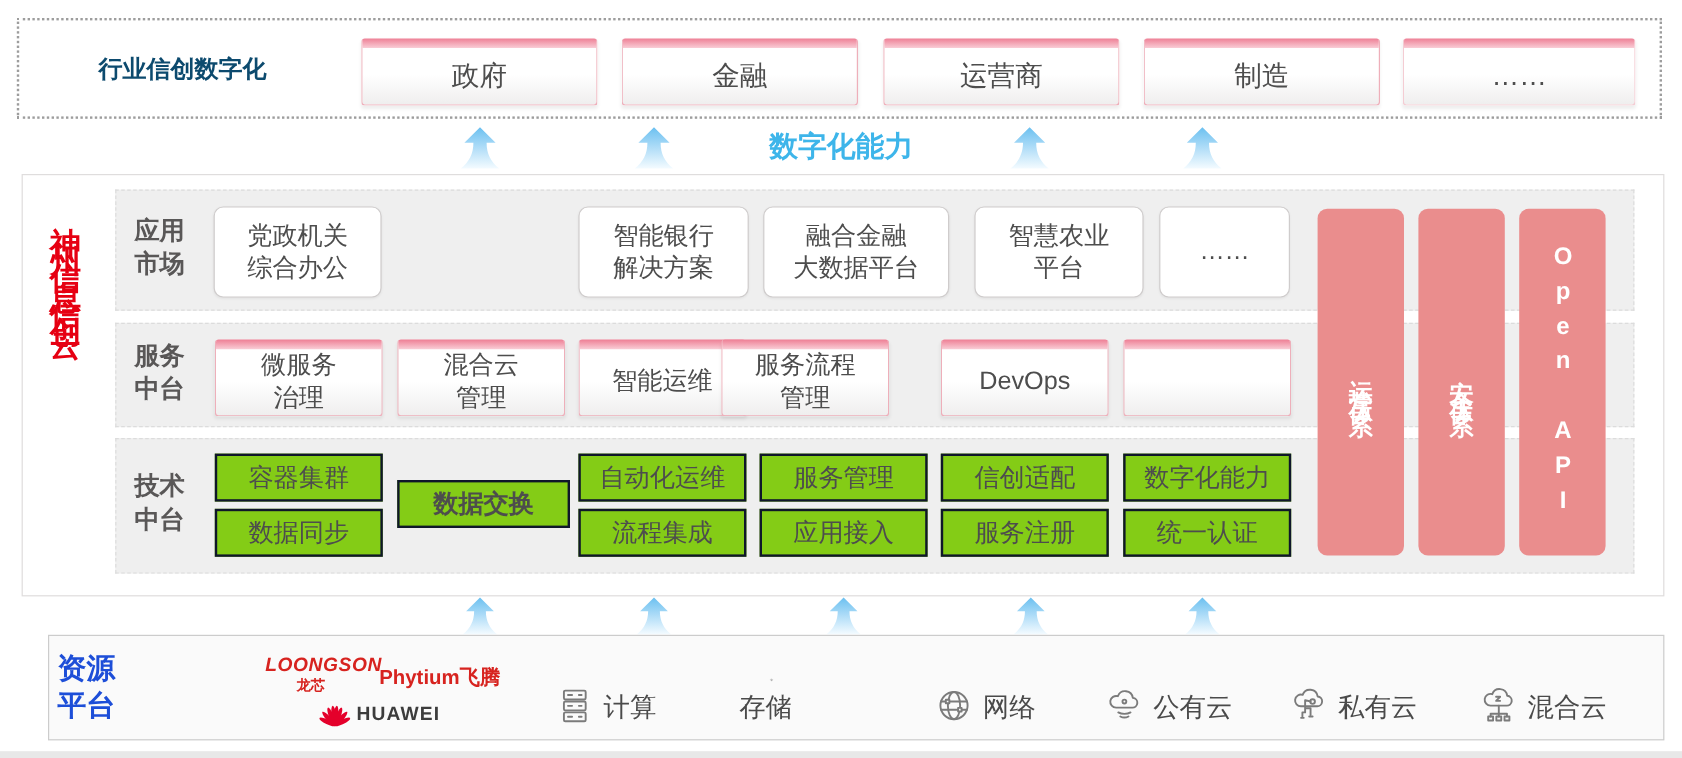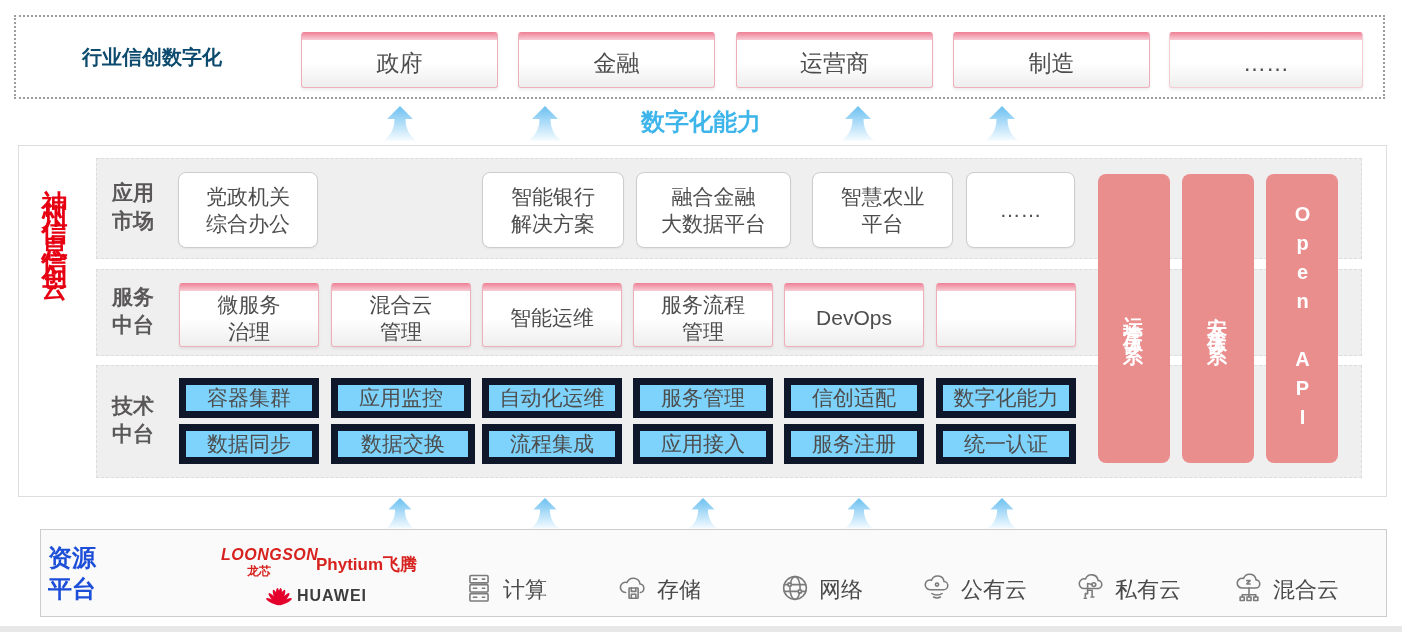--- a/index.html
+++ b/index.html
@@ -33,21 +33,21 @@
            background:#fff;box-sizing:border-box;}
   .vtitle{left:38px;top:168px;height:292px;width:34px;font-size:26px;font-weight:bold;color:#e60012;
           writing-mode:vertical-rl;text-orientation:upright;letter-spacing:15px;line-height:34px;}
   .panel{left:96px;width:1266px;background:#efefef;border:1px dashed #dcdcdc;box-sizing:border-box;}
   .row-label{left:112px;width:92px;font-size:21px;font-weight:bold;color:#595757;
              line-height:1.35;white-space:pre-line;}
   .appbox{background:#ffffff;border:1px solid #cfcccc;border-radius:8px;
           font-size:21px;color:#4d4d4d;line-height:1.3;box-sizing:border-box;
           box-shadow:0 1px 2px rgba(0,0,0,0.05);}
   .svcbox{font-size:21px;}
-  .techbox{background:#7dd3fc;border:7px solid #0f172a;font-size:21px;color:#4d4d4d;box-sizing:border-box;}
+  .techbox{background:#84cc16;border:2px solid #0f172a;font-size:21px;color:#4d4d4d;box-sizing:border-box;}
   .sidebar{width:72px;top:174px;height:289px;background:#ea8d8d;border-radius:8px;
            display:flex;align-items:center;justify-content:center;}
   .sidebar .vtext{writing-mode:vertical-rl;text-orientation:upright;color:#ffffff;
                   font-size:20px;font-weight:bold;letter-spacing:9px;}
 
   
   .band{left:40px;top:529px;width:1347px;height:88px;background:#fafafa;
         border:1px solid #cccccc;box-sizing:border-box;}
   .band-label{left:48px;top:542px;font-size:24px;font-weight:bold;color:#1d4ed8;line-height:1.3;white-space:pre-line;}
   .logo-loongson{left:221px;top:546px;color:#d7231f;font-size:16px;font-weight:bold;
@@ -146,42 +146,41 @@
   </div>
   <div class="abs capbox svcbox" style="left:331px;top:283px;width:140px;height:64px;">
     <div class="cap"></div>
     <div class="cb-label pre">混合云
 管理</div>
   </div>
   <div class="abs capbox svcbox" style="left:482px;top:283px;width:140px;height:64px;">
     <div class="cap"></div>
     <div class="cb-label pre">智能运维</div>
   </div>
-  <div class="abs capbox svcbox" style="left:633px;top:283px;width:140px;height:64px;">
+  <div class="abs capbox svcbox" style="left:601px;top:283px;width:140px;height:64px;">
     <div class="cap"></div>
     <div class="cb-label pre">服务流程
 管理</div>
   </div>
   <div class="abs capbox svcbox" style="left:784px;top:283px;width:140px;height:64px;">
     <div class="cap"></div>
     <div class="cb-label pre">DevOps</div>
   </div>
   <div class="abs capbox svcbox" style="left:936px;top:283px;width:140px;height:64px;">
     <div class="cap"></div>
   </div>
 
   <div class="abs flexc techbox" style="left:179px;top:378px;width:140px;height:40px;">容器集群</div>
-  <div class="abs flexc techbox" style="left:331px;top:378px;width:140px;height:40px;">应用监控</div>
   <div class="abs flexc techbox" style="left:482px;top:378px;width:140px;height:40px;">自动化运维</div>
   <div class="abs flexc techbox" style="left:633px;top:378px;width:140px;height:40px;">服务管理</div>
   <div class="abs flexc techbox" style="left:784px;top:378px;width:140px;height:40px;">信创适配</div>
   <div class="abs flexc techbox" style="left:936px;top:378px;width:140px;height:40px;">数字化能力</div>
 
   <div class="abs flexc techbox" style="left:179px;top:424px;width:140px;height:40px;">数据同步</div>
-  <div class="abs flexc techbox" style="left:331px;top:424px;width:144px;height:40px;">数据交换</div>
+  <div class="abs flexc techbox" style="left:331px;top:400px;width:144px;height:40px;font-weight:bold;">数据交换</div>
   <div class="abs flexc techbox" style="left:482px;top:424px;width:140px;height:40px;">流程集成</div>
   <div class="abs flexc techbox" style="left:633px;top:424px;width:140px;height:40px;">应用接入</div>
   <div class="abs flexc techbox" style="left:784px;top:424px;width:140px;height:40px;">服务注册</div>
   <div class="abs flexc techbox" style="left:936px;top:424px;width:140px;height:40px;">统一认证</div>
 
   <div class="abs sidebar" style="left:1098px;">
     <div class="vtext">运营体系</div>
   </div>
   <div class="abs sidebar" style="left:1182px;">
     <div class="vtext">安全体系</div>
@@ -231,21 +230,21 @@
 
   <div class="abs res-item" style="left:462px;">
     <svg width="34" height="34" viewBox="0 0 30 30" class="res-icon">
       <rect x="7" y="4" width="16" height="6.5" rx="1"></rect>
       <rect x="7" y="12" width="16" height="6.5" rx="1"></rect>
       <rect x="7" y="20" width="16" height="6.5" rx="1"></rect>
       <path d="M10 7.2 h3 M10 15.2 h3 M10 23.2 h3 M18 7.2 h2 M18 15.2 h2 M18 23.2 h2"></path>
     </svg>
     <span class="res-label">计算</span>
   </div>
-  <div class="abs res-item" style="left:616px;">
+  <div class="abs res-item" style="left:616px;flex-direction:column;">
     <svg width="34" height="34" viewBox="0 0 30 30" class="res-icon">
       <path d="M8.5 19 a4.5 4.5 0 1 1 1.2-8.8 a6 6 0 0 1 11.5 1.3 a3.8 3.8 0 0 1 0.3 7.5"></path>
       <rect x="11.5" y="15" width="8" height="9" rx="0.5"></rect>
       <path d="M13.5 15 v3 h4 v-3 M13.5 24 v-3.5 h4 V24"></path>
     </svg>
     <span class="res-label">存储</span>
   </div>
   <div class="abs res-item" style="left:778px;">
     <svg width="34" height="34" viewBox="0 0 30 30" class="res-icon">
       <circle cx="15" cy="15" r="10"></circle>

